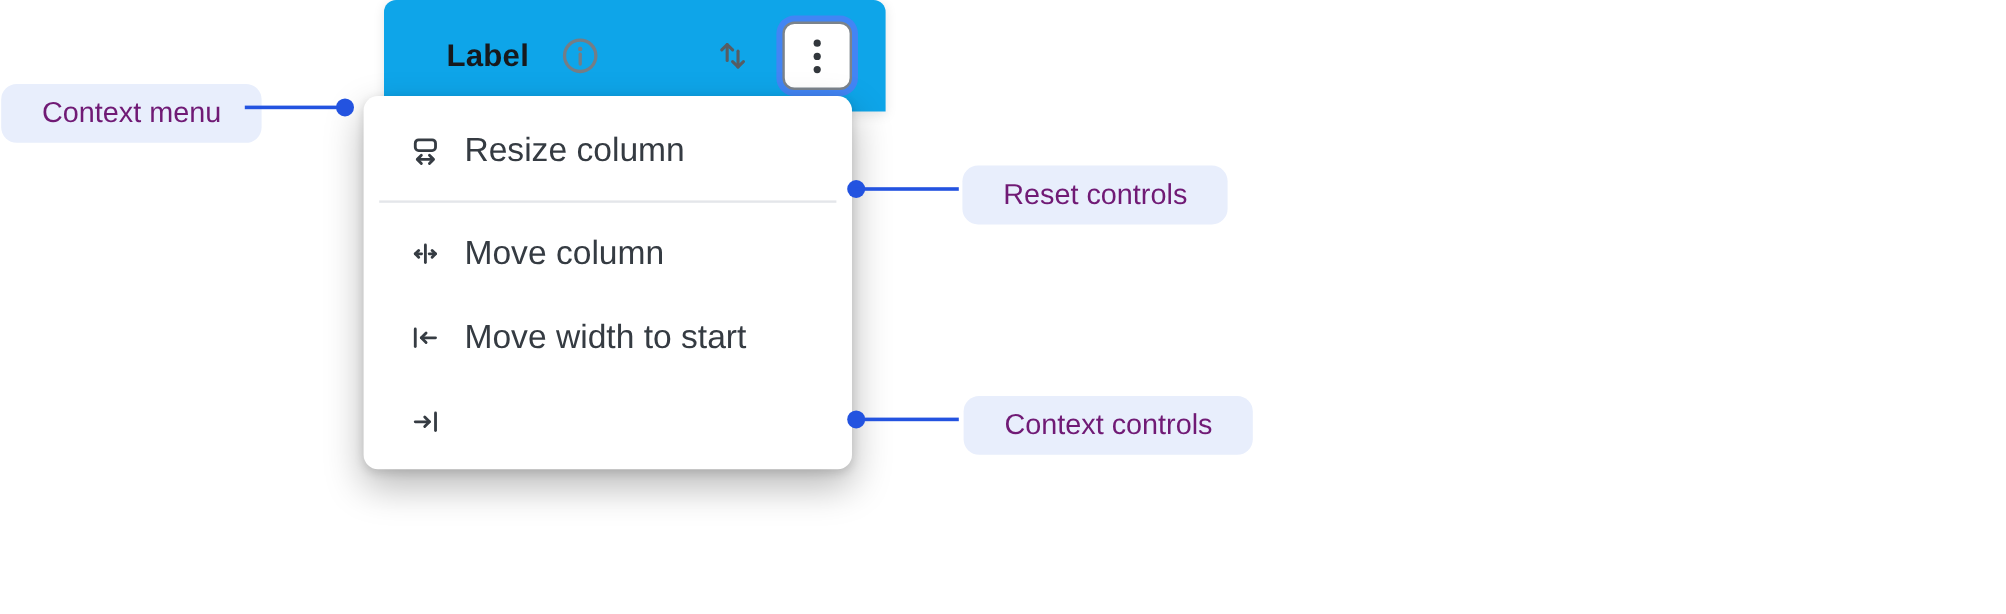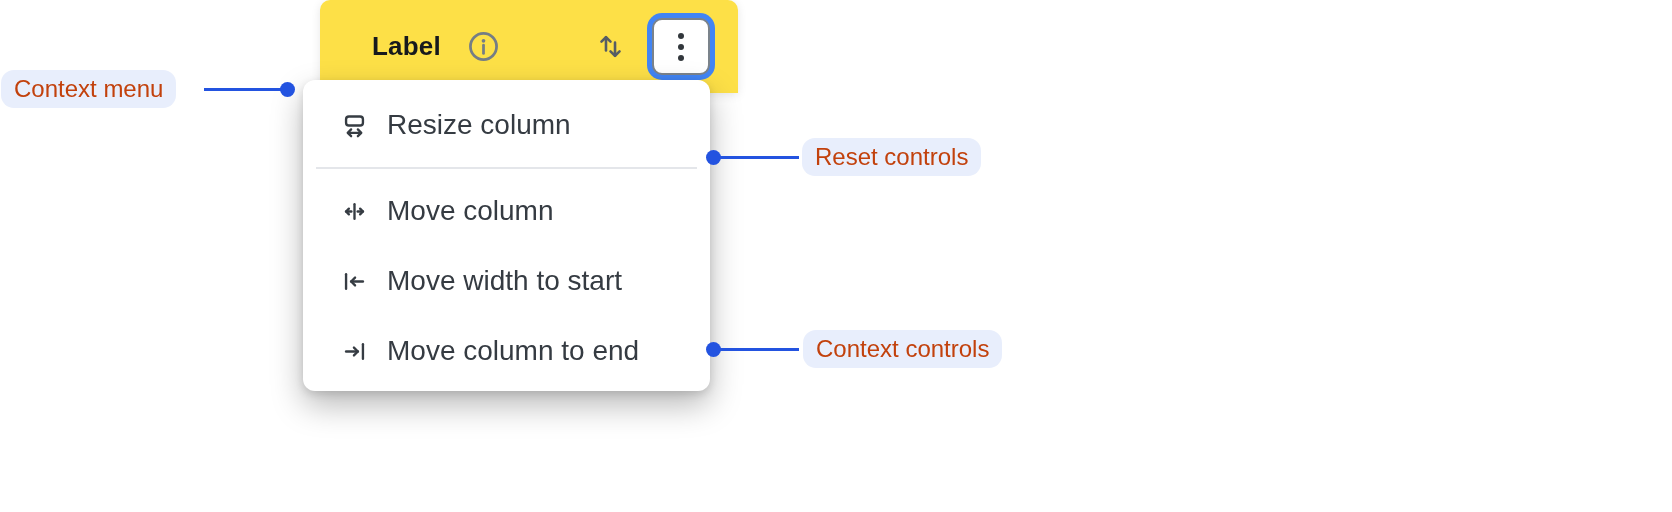--- a/index.html
+++ b/index.html
@@ -12,21 +12,21 @@
     height: 512px;
     background: #ffffff;
     overflow: hidden;
   }
 
   
   .col-header {
     position: absolute;
     left: 320px; top: 0;
     width: 418px; height: 93px;
-    background: #fde047;
+    background: #0ea5e9;
     border-radius: 10px 10px 0 0;
     box-shadow: 0 2px 10px rgba(0,0,0,0.10);
     display: flex;
     align-items: center;
     padding: 0 28px 0 52px;
     z-index: 1;
   }
   .col-header .title {
     font-size: 26px;
     font-weight: 600;
@@ -80,27 +80,27 @@
   }
   .menu-divider {
     height: 2px;
     background: #e4e6ea;
     margin: 7px 13px;
   }
 
   
   .pill {
     position: absolute;
-    height: 38px;
+    height: 49px;
     display: inline-flex;
     align-items: center;
-    padding: 0 13px;
+    padding: 0 34px;
     background: #e8eefc;
     border-radius: 13px;
-    color: #c2410c;
+    color: #701a75;
     font-size: 24px;
     font-weight: 500;
     white-space: nowrap;
     z-index: 3;
   }
   .conn-line {
     position: absolute;
     height: 3px;
     background: #2353e0;
     z-index: 3;
@@ -189,21 +189,20 @@
     </div>
 
     <div class="menu-item">
       <span class="icon m-icon">
         <svg width="27" height="27" viewBox="0 0 24 24" fill="none" stroke="currentColor" stroke-width="2.1" stroke-linecap="round" stroke-linejoin="round">
           <path d="M19.5 5.5v13"></path>
           <path d="M4.5 12H15"></path>
           <path d="M11.5 8.5 15 12l-3.5 3.5"></path>
         </svg>
       </span>
-      <span class="m-label">Move column to end</span>
     </div>
 
   </div>
 
   <div class="pill" style="left:1px; top:70px;">Context menu</div>
   <div class="conn-line" style="left:204px; top:88px; width:79px;"></div>
   <div class="conn-dot" style="left:280px; top:82px;"></div>
 
   <div class="conn-dot" style="left:706px; top:150px;"></div>
   <div class="conn-line" style="left:713px; top:156px; width:86px;"></div>

